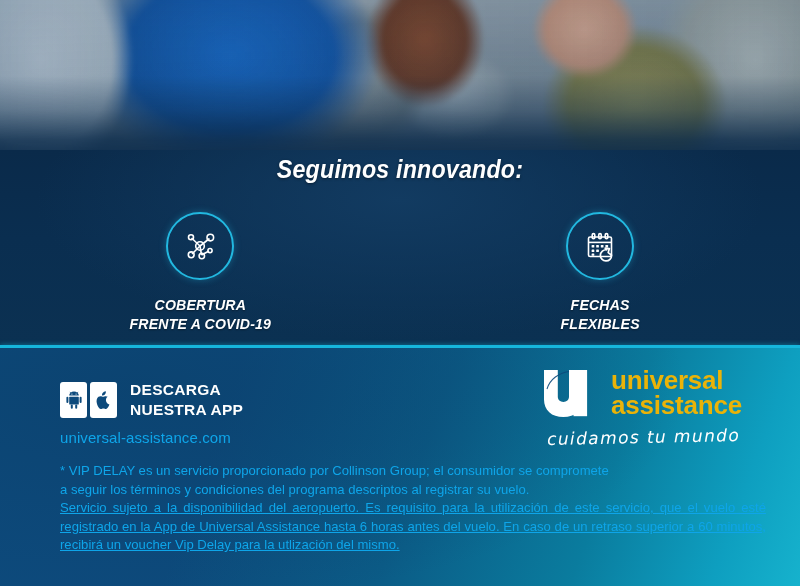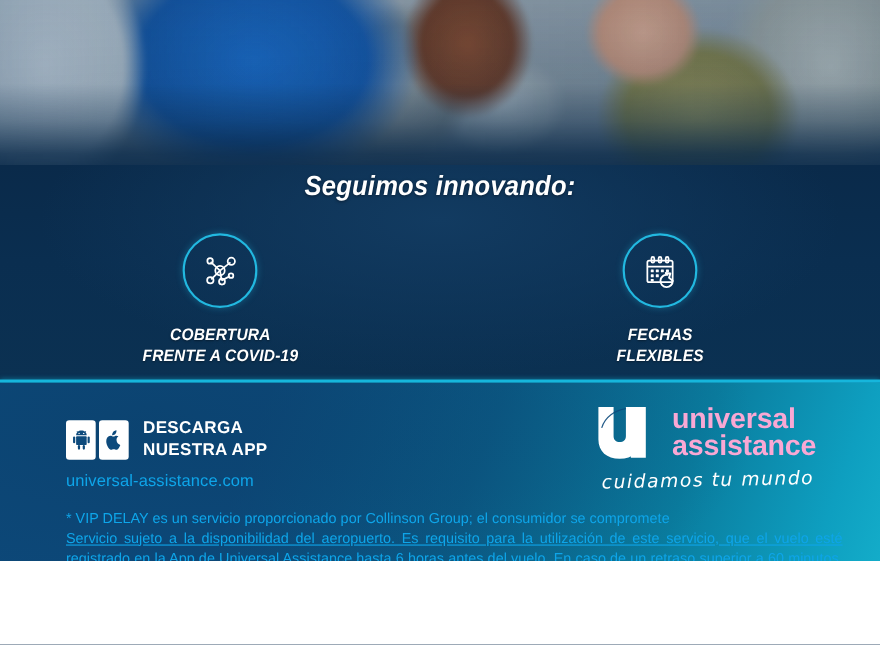--- a/index.html
+++ b/index.html
@@ -6,21 +6,21 @@
     margin: 0;
     padding: 0;
     background: #ffffff;
   }
   body {
     font-family: "Liberation Sans", sans-serif;
   }
   .ad {
     position: relative;
     width: 800px;
-    height: 510px;
+    height: 586px;
     overflow: hidden;
     background: #0a2a4a;
   }
 
   
   .photo {
     position: absolute;
     left: 0; top: 0;
     width: 800px; height: 200px;
     overflow: hidden;
@@ -193,21 +193,21 @@
     display: flex;
     flex-direction: column;
     align-items: flex-end;
   }
   .brand-row {
     display: flex;
     align-items: center;
   }
   .brand-words {
     margin-left: 13px;
-    color: #f9a8d4;
+    color: #eab308;
     font-size: 26px;
     font-weight: bold;
     line-height: 0.97;
     letter-spacing: -0.2px;
     white-space: pre-line;
   }
   .brand-tagline {
     margin-top: 7px;
     margin-right: 2px;
     color: #ffffff;
@@ -347,16 +347,17 @@
         <path d="M5 23 C8 13 17 7 27 5.5" fill="none" stroke="#0d4a7c" stroke-width="1.1" opacity="0.9"></path>
       </svg>
       <div class="brand-words">universal
 assistance</div>
     </div>
     <div class="brand-tagline">cuidamos tu mundo</div>
   </div>
 
   <div class="legal">
     <p>* VIP DELAY es un servicio  proporcionado por Collinson Group; el consumidor se compromete</p>
+    <p>a seguir los términos y condiciones del programa descriptos al registrar su vuelo.</p>
     <p class="j">Servicio sujeto a la disponibilidad del aeropuerto. Es requisito para la utilización de este servicio, que el vuelo esté registrado en la App de Universal Assistance hasta 6 horas antes del vuelo. En caso de un retraso superior a 60 minutos, recibirá un voucher Vip Delay para la utlización del mismo.</p>
   </div>
 
 </div>
 
 </body></html>

